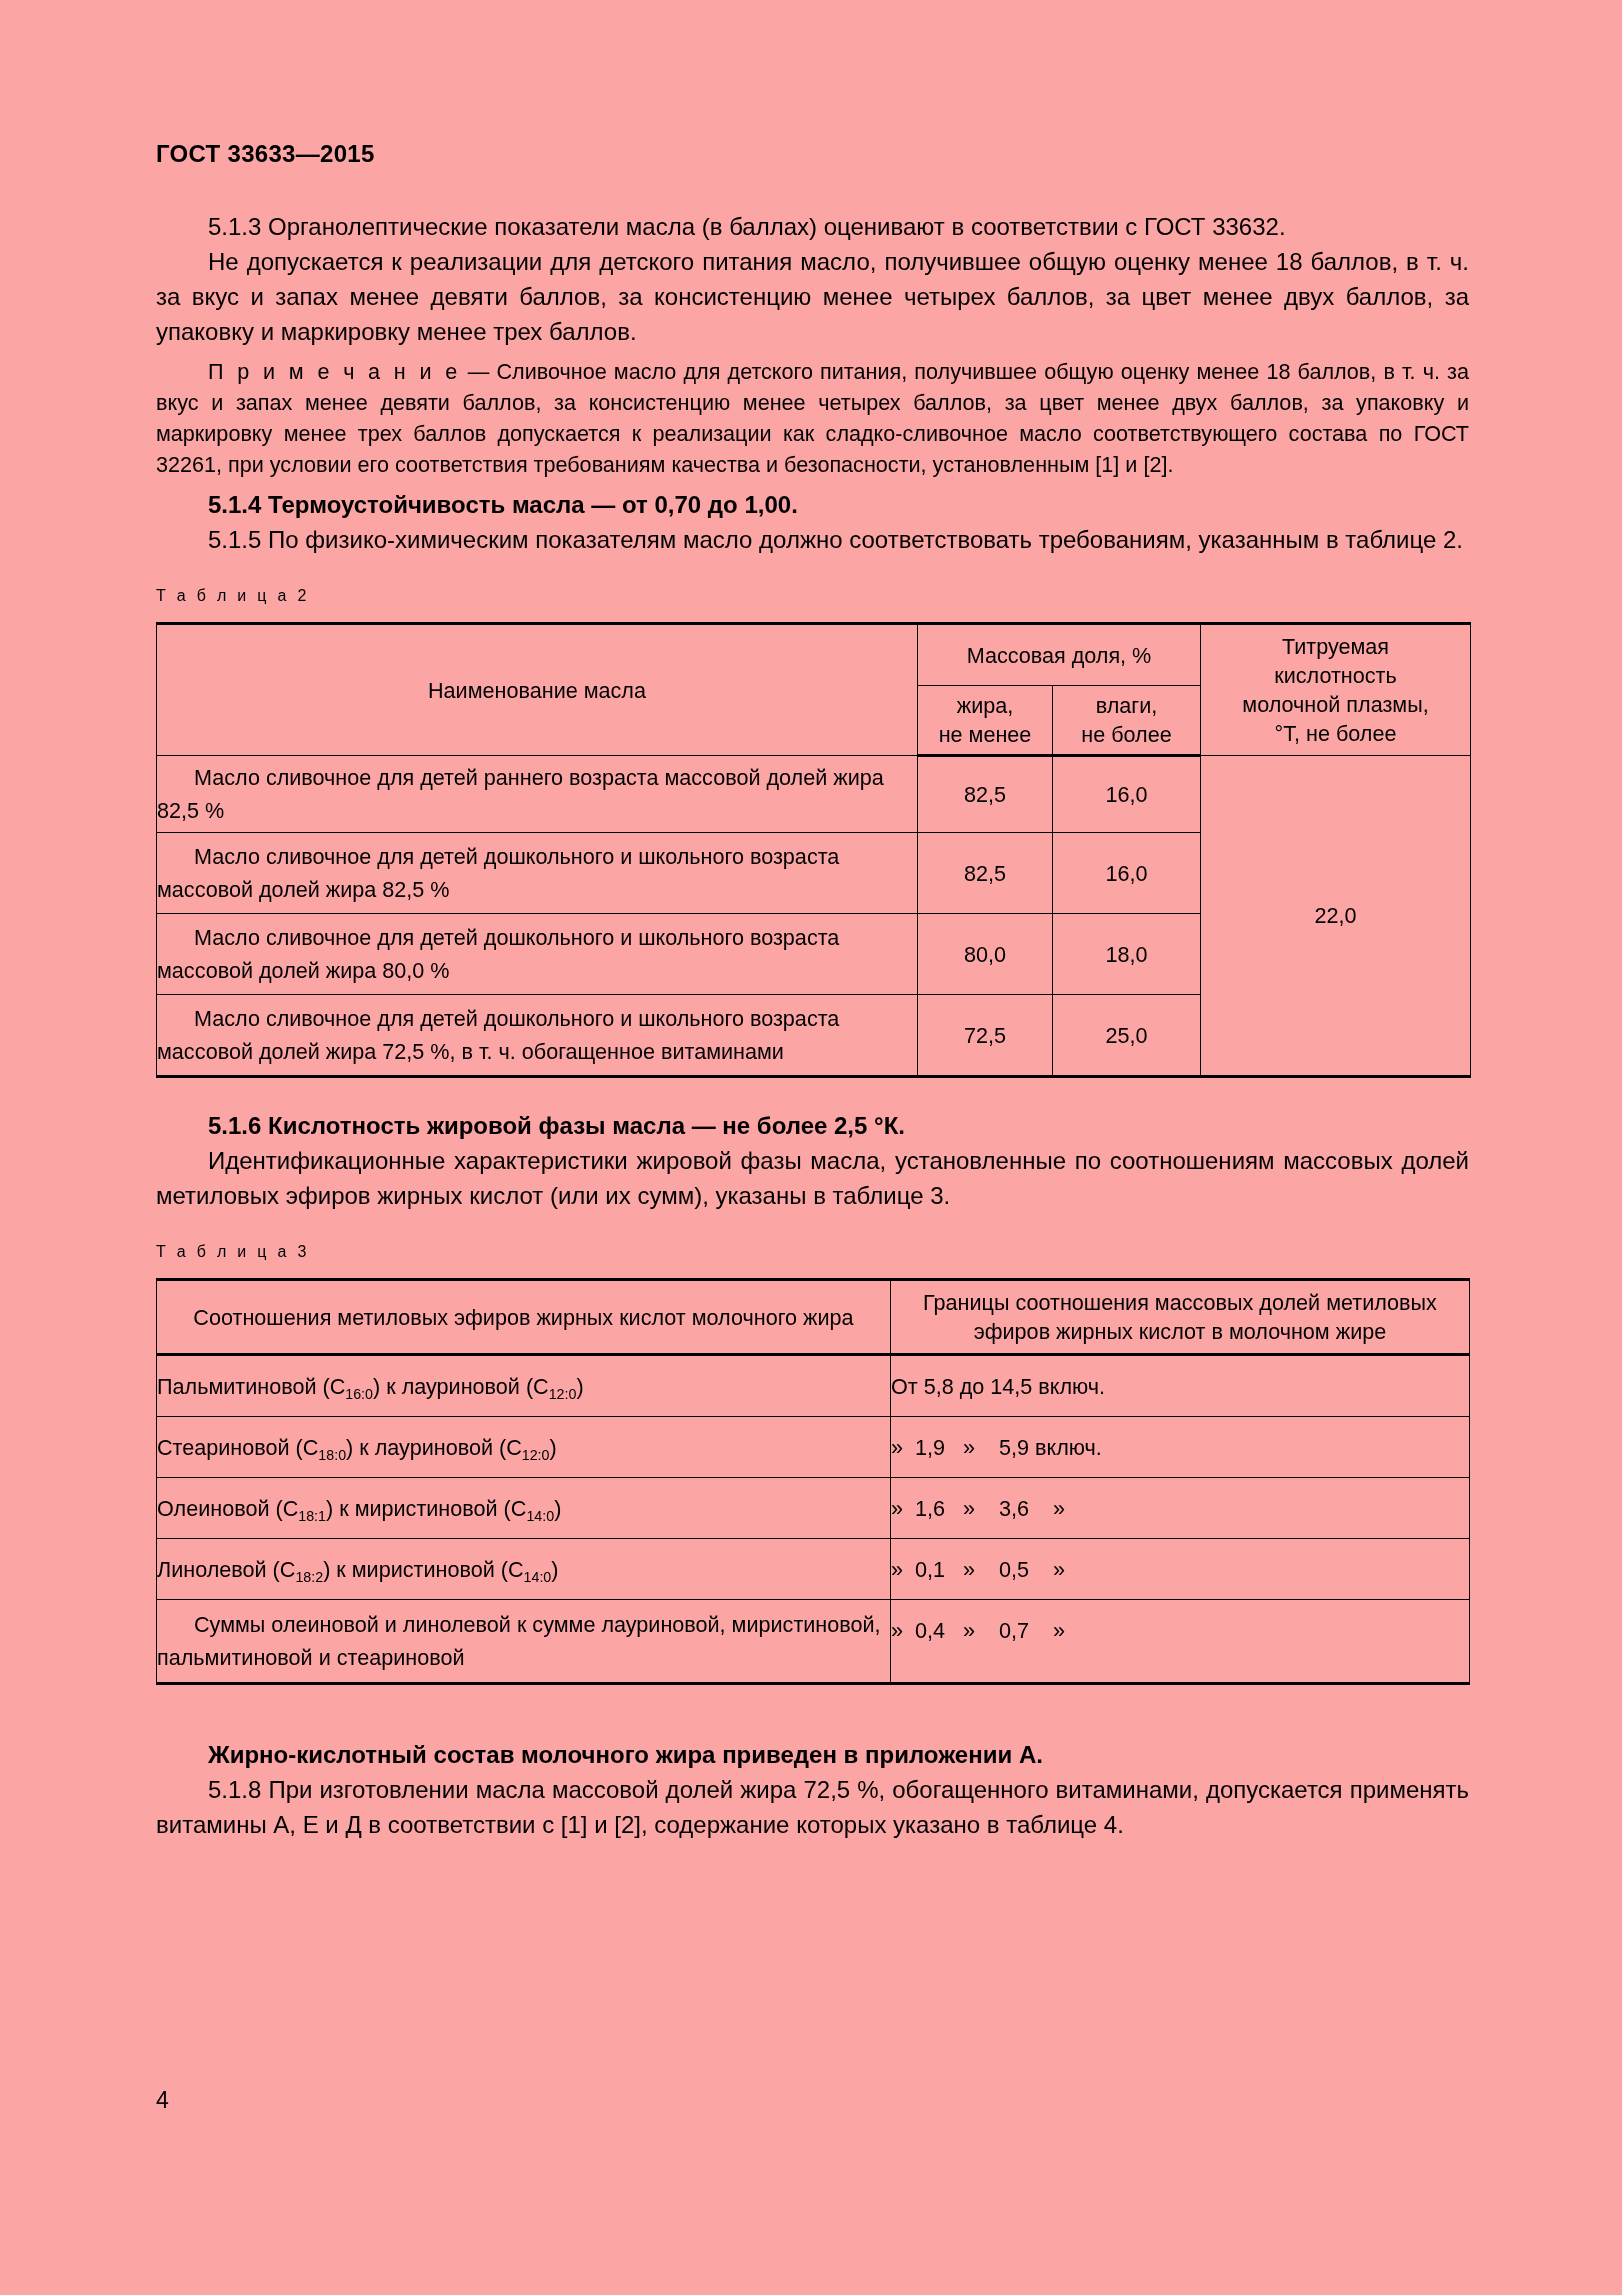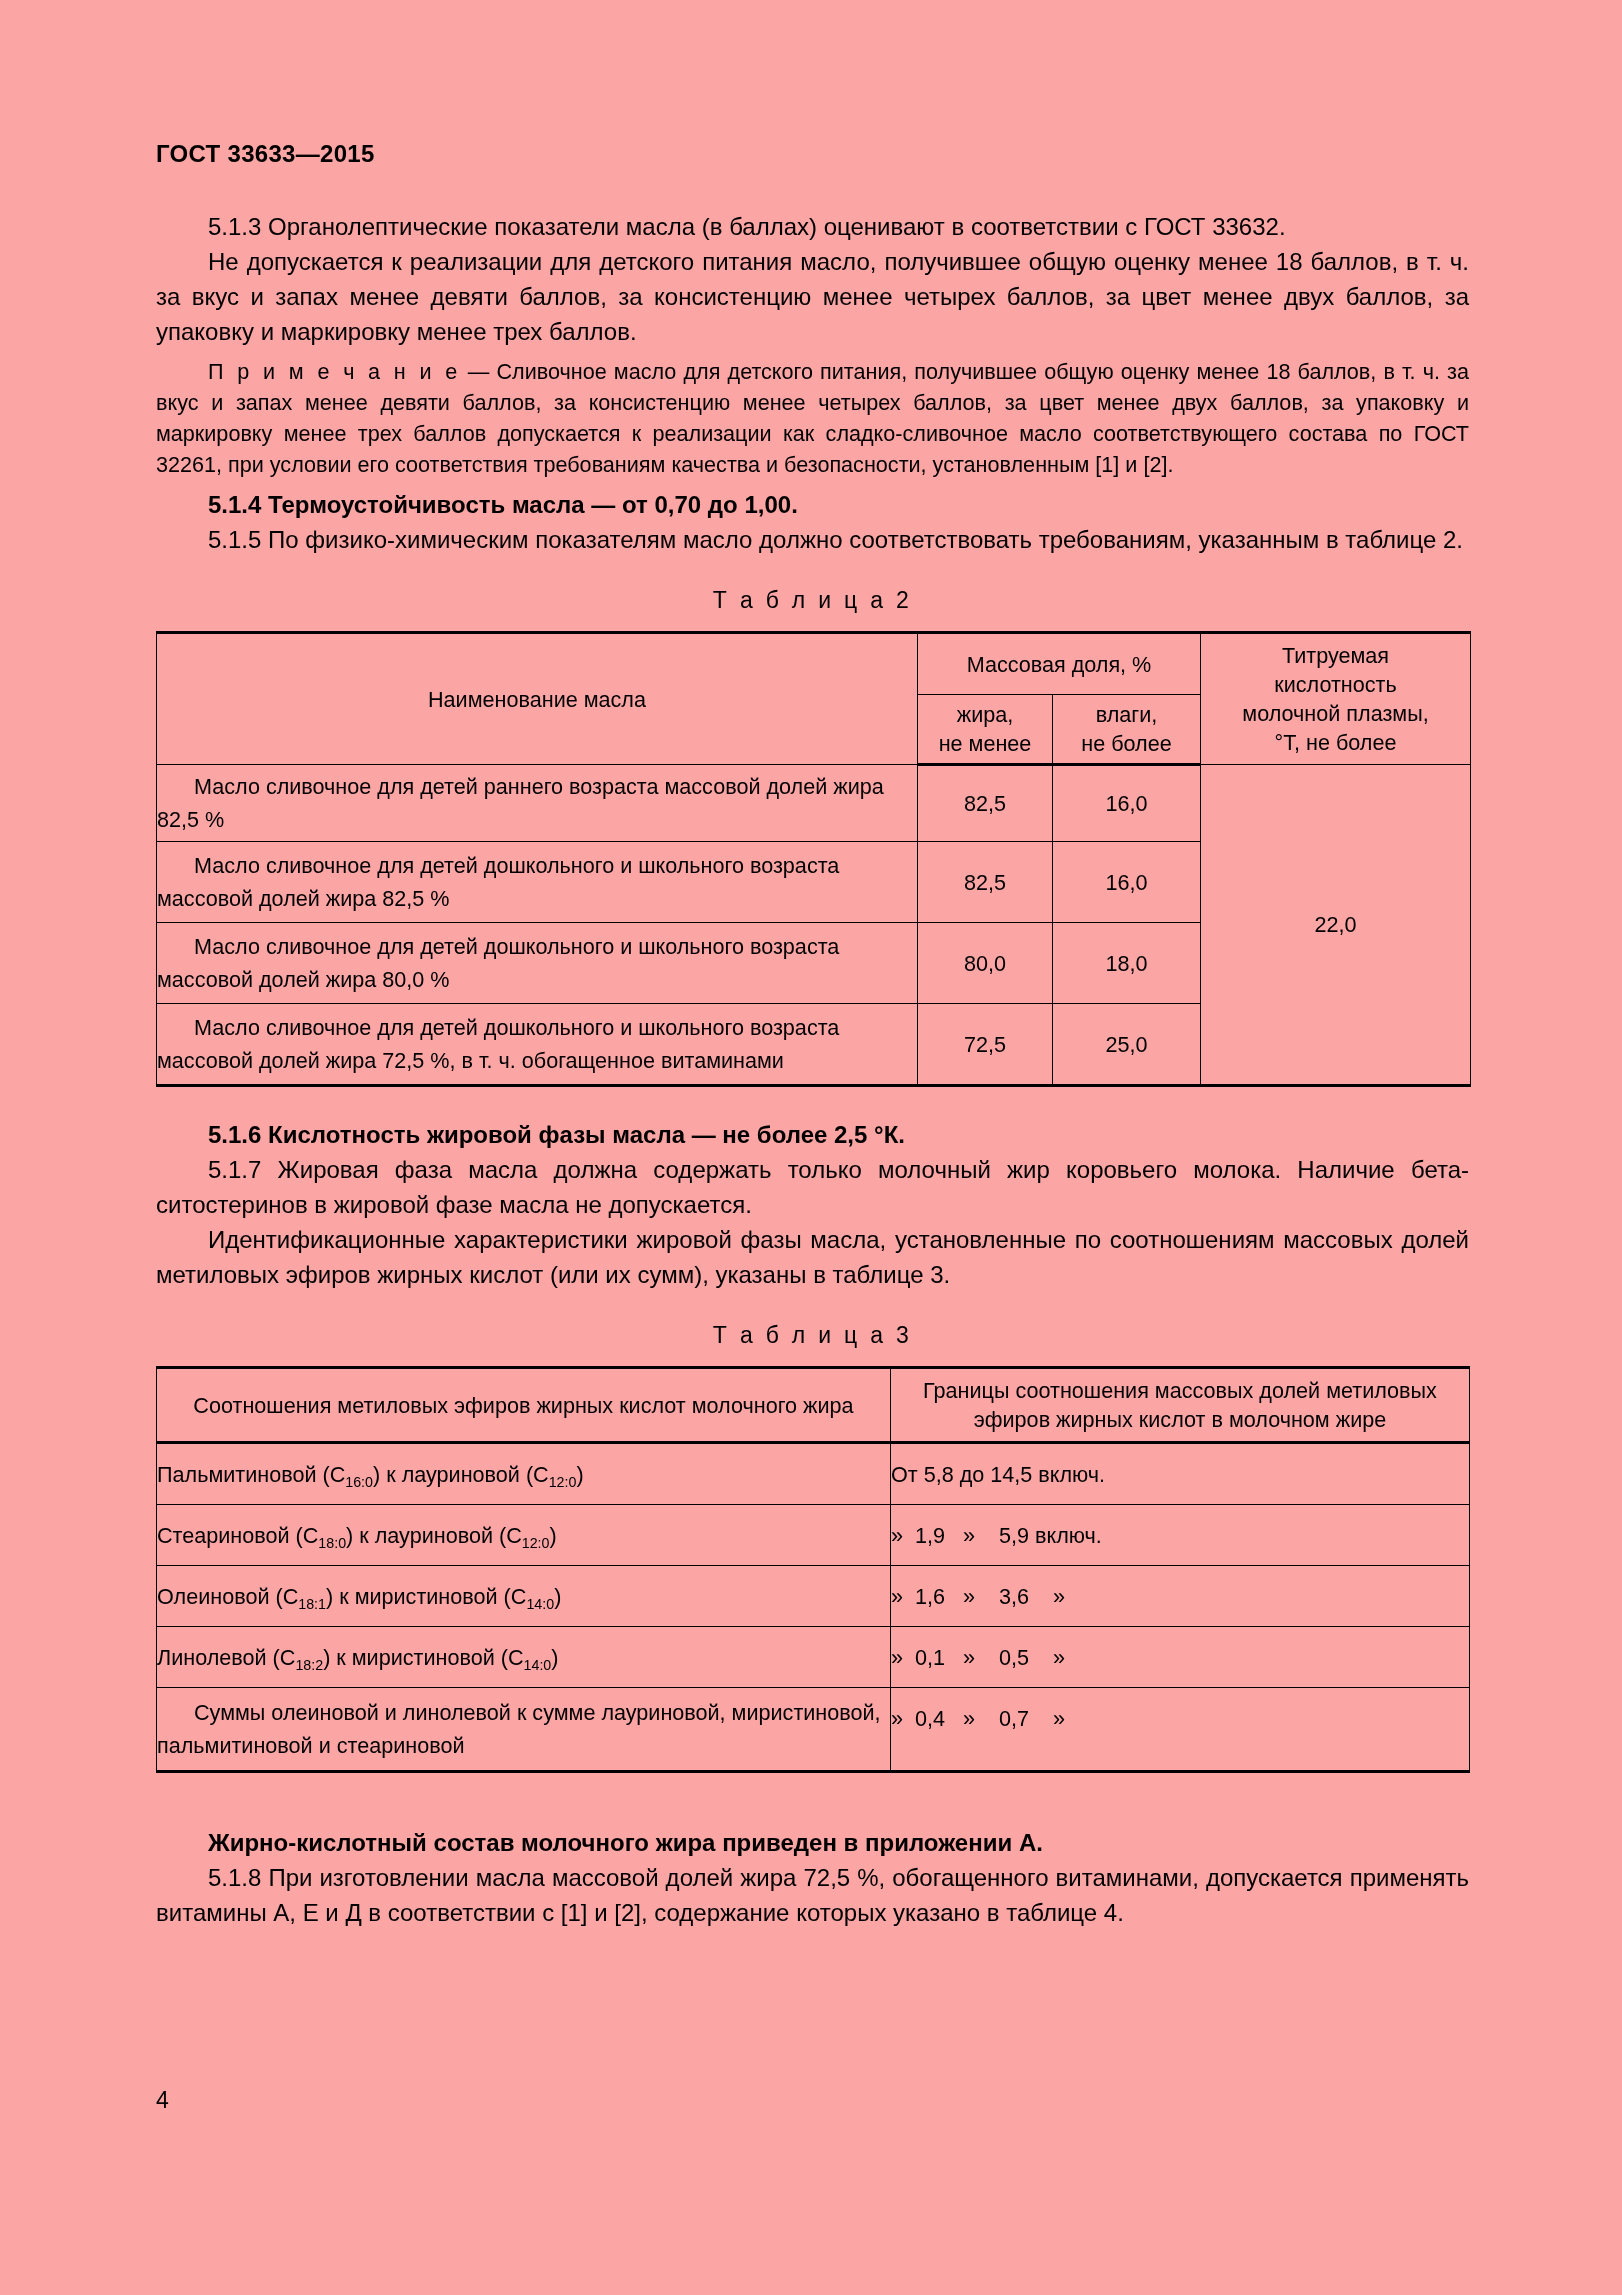--- a/index.html
+++ b/index.html
@@ -58,24 +58,23 @@
     line-height: 31px;
     text-align: justify;
     text-indent: 52px;
   }
   .spaced {
     letter-spacing: 3.3px;
   }
 
   
   .table-caption {
-    font-size: 23px;
+    font-size: 16px;
     letter-spacing: 3.3px;
     margin: 0;
-    text-align: center;
   }
 
   
   table.gost {
     border-collapse: collapse;
     width: 1313px;
     table-layout: fixed;
     font-size: 21.6px;
   }
   table.gost td, table.gost th {
@@ -207,21 +206,20 @@
           <td class="cellwrap" style="height:80px">Масло сливочное для детей дошкольного и школьного возраста массовой долей жира 72,5 %, в т. ч. обогащенное витаминами</td>
           <td class="cellnum">72,5</td>
           <td class="cellnum">25,0</td>
         </tr>
       </tbody>
     </table>
 
     <div class="gap-lg"></div>
 
     <p class="body nojust">5.1.6  Кислотность жировой фазы масла — не более 2,5 °К.</p>
-    <p class="body">5.1.7 Жировая фаза масла должна содержать только молочный жир коровьего молока. Наличие бета-ситостеринов в жировой фазе масла не допускается.</p>
     <p class="body">Идентификационные характеристики жировой фазы масла, установленные по соотношениям массовых долей метиловых эфиров жирных кислот (или их сумм), указаны в таблице 3.</p>
 
     <div class="gap-lg"></div>
 
     <p class="table-caption">Т а б л и ц а  3</p>
 
     <div style="height:17px"></div>
 
     <table class="gost">
       <colgroup>

